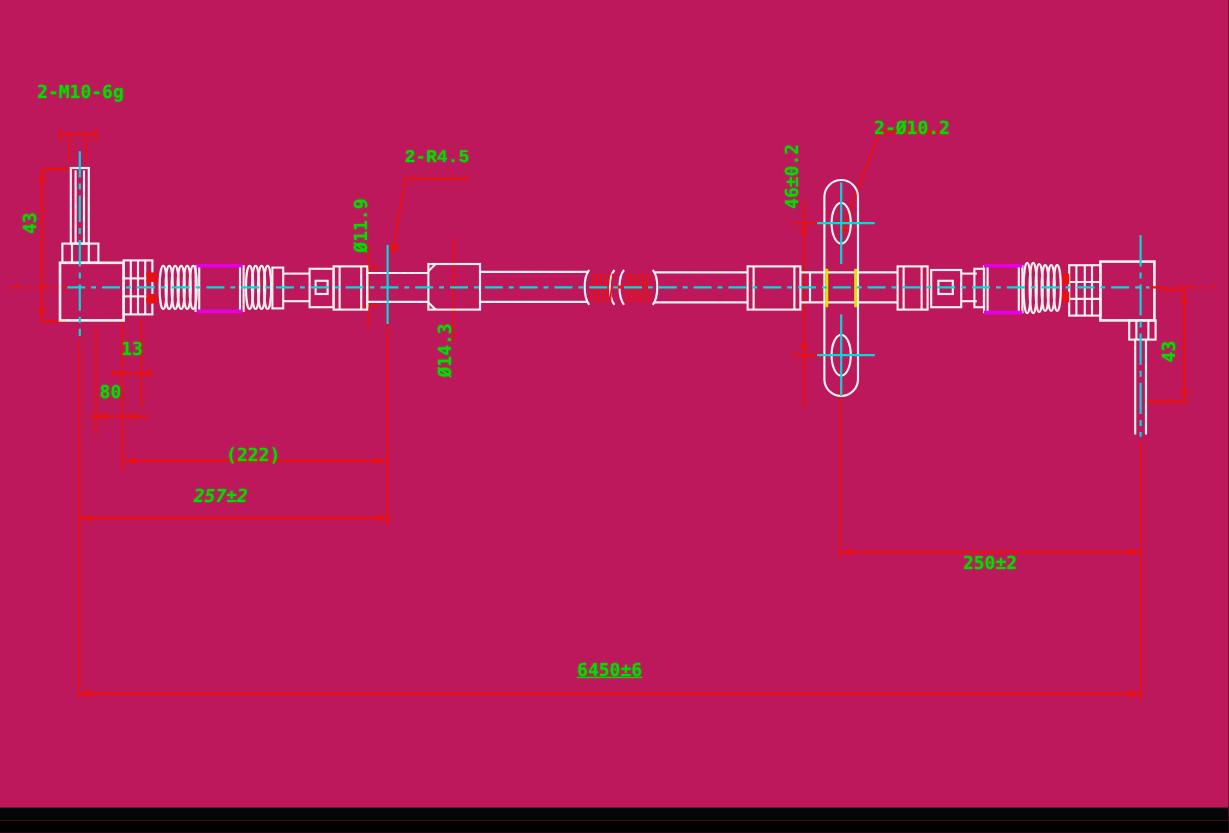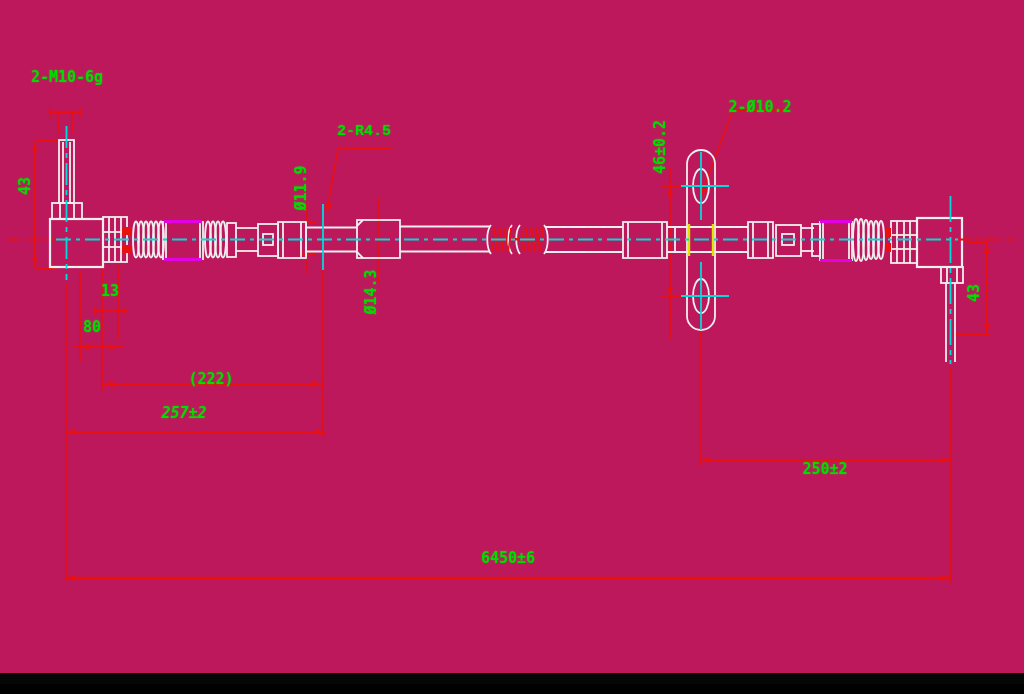--- a/index.html
+++ b/index.html
@@ -298,18 +298,18 @@
   <div class="cad-label rot" style="left:271px;top:180px;width:60px;">Ø11.9</div>
 
   <div class="cad-label rot" style="left:341px;top:284px;width:60px;">Ø14.3</div>
 
   <div class="cad-label rot" style="left:618px;top:139px;width:84px;">46±0.2</div>
 
   <div class="cad-label" style="left:718px;top:99px;width:84px;">2-Ø10.2</div>
 
   <div class="cad-label" style="left:785px;top:433px;width:80px;margin-top:28px;">250±2</div>
 
-  <div class="cad-label" style="left:468px;top:550px;width:80px;">6450±6</div>
+  <div class="cad-label" style="left:468px;top:550px;width:80px;text-decoration:underline;">6450±6</div>
 
   <div class="cad-label rot" style="left:954px;top:285px;width:40px;">43</div>
 
   <div class="bottom-band"></div>
 </div>
 
 </body></html>

